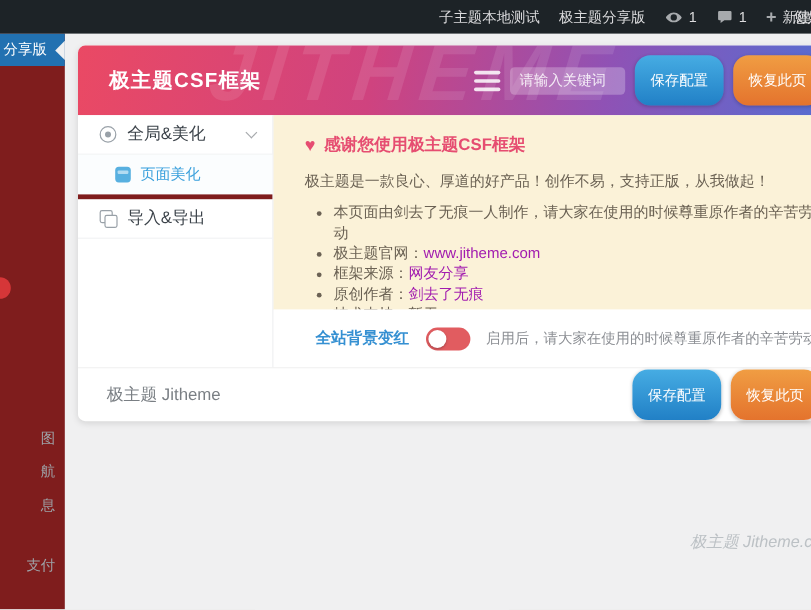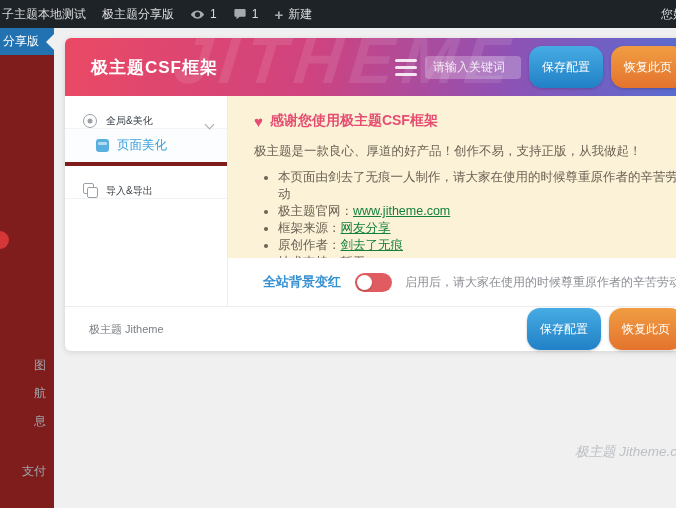--- a/index.html
+++ b/index.html
@@ -1,20 +1,20 @@
 <!DOCTYPE html>
 <html><head>
 <meta charset="utf-8">
 <style>
   html,body{margin:0;padding:0;background:#e9e9ea;}
   .screen{position:relative;width:676px;height:508px;overflow:hidden;background:#f0f0f1;
           font-family:"Liberation Sans","DejaVu Sans",sans-serif;-webkit-font-smoothing:antialiased;}
   
   .adminbar{position:absolute;top:0;left:0;width:100%;height:28px;background:#1d2327;z-index:9;
-            display:flex;align-items:center;color:#dcdcde;font-size:12px;}
+            display:flex;align-items:center;color:#dcdcde;font-size:12px;justify-content:flex-end;}
   .ab-left{display:flex;align-items:center;gap:16px;padding-left:2px;white-space:nowrap;}
   .ab-item{display:inline-flex;align-items:center;gap:5px;cursor:pointer;}
   .ab-item svg{fill:#a7aaad;}
   .ab-plus{font-size:15px;font-weight:bold;color:#a7aaad;line-height:1;}
   .ab-right{position:absolute;right:-9px;top:0;height:28px;display:flex;align-items:center;}
   
   .sidebar{position:absolute;top:28px;left:0;width:54px;height:480px;background:#7f1d1d;z-index:8;}
   .sb-active{position:absolute;top:0;left:0;width:54px;height:27px;background:#2271b1;color:#fff;
              font-size:12px;display:flex;align-items:center;justify-content:flex-end;
              padding-right:15px;box-sizing:border-box;cursor:pointer;}
@@ -38,21 +38,21 @@
   .search{width:80px;height:23px;background:rgba(255,255,255,.25);border:none;border-radius:4px;
          color:#fff;font-size:12px;padding:0 8px;outline:none;flex:none;}
   .search::placeholder{color:rgba(255,255,255,.85);}
   .btn{height:42px;padding:0 13px;border:none;border-radius:13px;color:#fff;font-size:12px;cursor:pointer;
        white-space:nowrap;box-shadow:0 1px 3px rgba(0,0,0,.2);flex:none;font-family:inherit;}
   .btn-save{background:linear-gradient(180deg,#46ace3,#2180c6);}
   .btn-orange{background:linear-gradient(180deg,#f09d43,#e4732d);}
   
   .panel-nav{position:absolute;left:0;top:58px;width:163px;height:210px;background:#fff;
          border-right:1px solid #ecedef;box-sizing:border-box;}
-  .nav-item{height:32px;display:flex;align-items:flex-end;padding:0 14px 0 18px;font-size:10px;color:#3c434a;
+  .nav-item{height:32px;display:flex;align-items:center;padding:0 14px 0 18px;font-size:14px;color:#3c434a;
          border-bottom:1px solid #f2f3f4;cursor:pointer;}
   .nav-sub{height:33px;display:flex;align-items:center;padding-left:31px;font-size:12.5px;color:#3aa0dc;
          border-bottom:4px solid #7f1d1d;background:#fbfdfe;cursor:pointer;}
   .icon-target{width:12px;height:12px;border:1.5px solid #99a1a8;border-radius:50%;margin-right:9px;
          position:relative;flex:none;}
   .icon-target::after{content:"";position:absolute;left:50%;top:50%;transform:translate(-50%,-50%);
          width:5px;height:5px;background:#99a1a8;border-radius:50%;}
   .chev{margin-left:auto;width:6px;height:6px;border-right:1.5px solid #a7aaad;border-bottom:1.5px solid #a7aaad;
          transform:rotate(45deg);margin-top:-3px;}
   .icon-sq{width:13px;height:13px;background:#58b0e0;border-radius:3px;margin-right:8px;position:relative;flex:none;}
@@ -61,34 +61,34 @@
   .icon-copy::before{content:"";position:absolute;left:0;top:0;width:9px;height:9px;border:1.5px solid #99a1a8;border-radius:2px;}
   .icon-copy::after{content:"";position:absolute;right:0;bottom:0;width:9px;height:9px;border:1.5px solid #99a1a8;border-radius:2px;background:#fff;}
   
   .notice{position:absolute;left:163px;top:58px;right:0;height:162px;background:#fbf2d8;
           padding:16px 26px;box-sizing:border-box;overflow:hidden;}
   .notice-title{color:#e64d71;font-weight:bold;font-size:14px;display:flex;align-items:center;gap:7px;}
   .heart{font-size:15px;line-height:1;}
   .notice-intro{margin:13px 0 0;font-size:12.5px;color:#6b6254;}
   .notice ul{margin:9px 0 0;padding-left:24px;color:#6b6254;font-size:12.5px;}
   .notice li{line-height:17px;margin:0;}
-  .notice a{color:#15803d;text-decoration:underline;cursor:pointer;}
+  .notice a{color:#a21caf;cursor:pointer;}
   
   .setting-row{position:absolute;left:163px;top:220px;right:0;height:48px;background:#fff;
           display:flex;align-items:center;}
   .setting-label{margin-left:35px;font-size:13px;font-weight:bold;color:#3590d2;white-space:nowrap;text-align:right;}
   .toggle{margin-left:14px;width:37px;height:19px;border-radius:10px;background:#e15c60;position:relative;
           cursor:pointer;flex:none;}
   .toggle .knob{position:absolute;left:2px;top:2px;width:15px;height:15px;border-radius:50%;background:#fff;
           box-shadow:0 1px 2px rgba(0,0,0,.25);}
   .setting-desc{margin-left:13px;font-size:12px;color:#8c8f94;white-space:nowrap;}
   
   .panel-footer{position:absolute;left:0;top:268px;right:0;height:44px;background:#fff;
           border-top:1px solid #ececec;border-radius:0 0 0 6px;display:flex;align-items:center;}
-  .footer-brand{margin-left:24px;font-size:11px;color:#7a7f84;}
+  .footer-brand{margin-left:24px;font-size:14px;color:#7a7f84;}
   .footer-buttons{position:absolute;left:462px;top:0;height:44px;display:flex;align-items:center;gap:8px;}
   
   .page-watermark{position:absolute;left:575px;top:443px;font-size:13.5px;font-style:italic;
           color:#bcc1c5;white-space:nowrap;}
 </style>
 </head>
 <body>
 
 <div class="screen">
 

